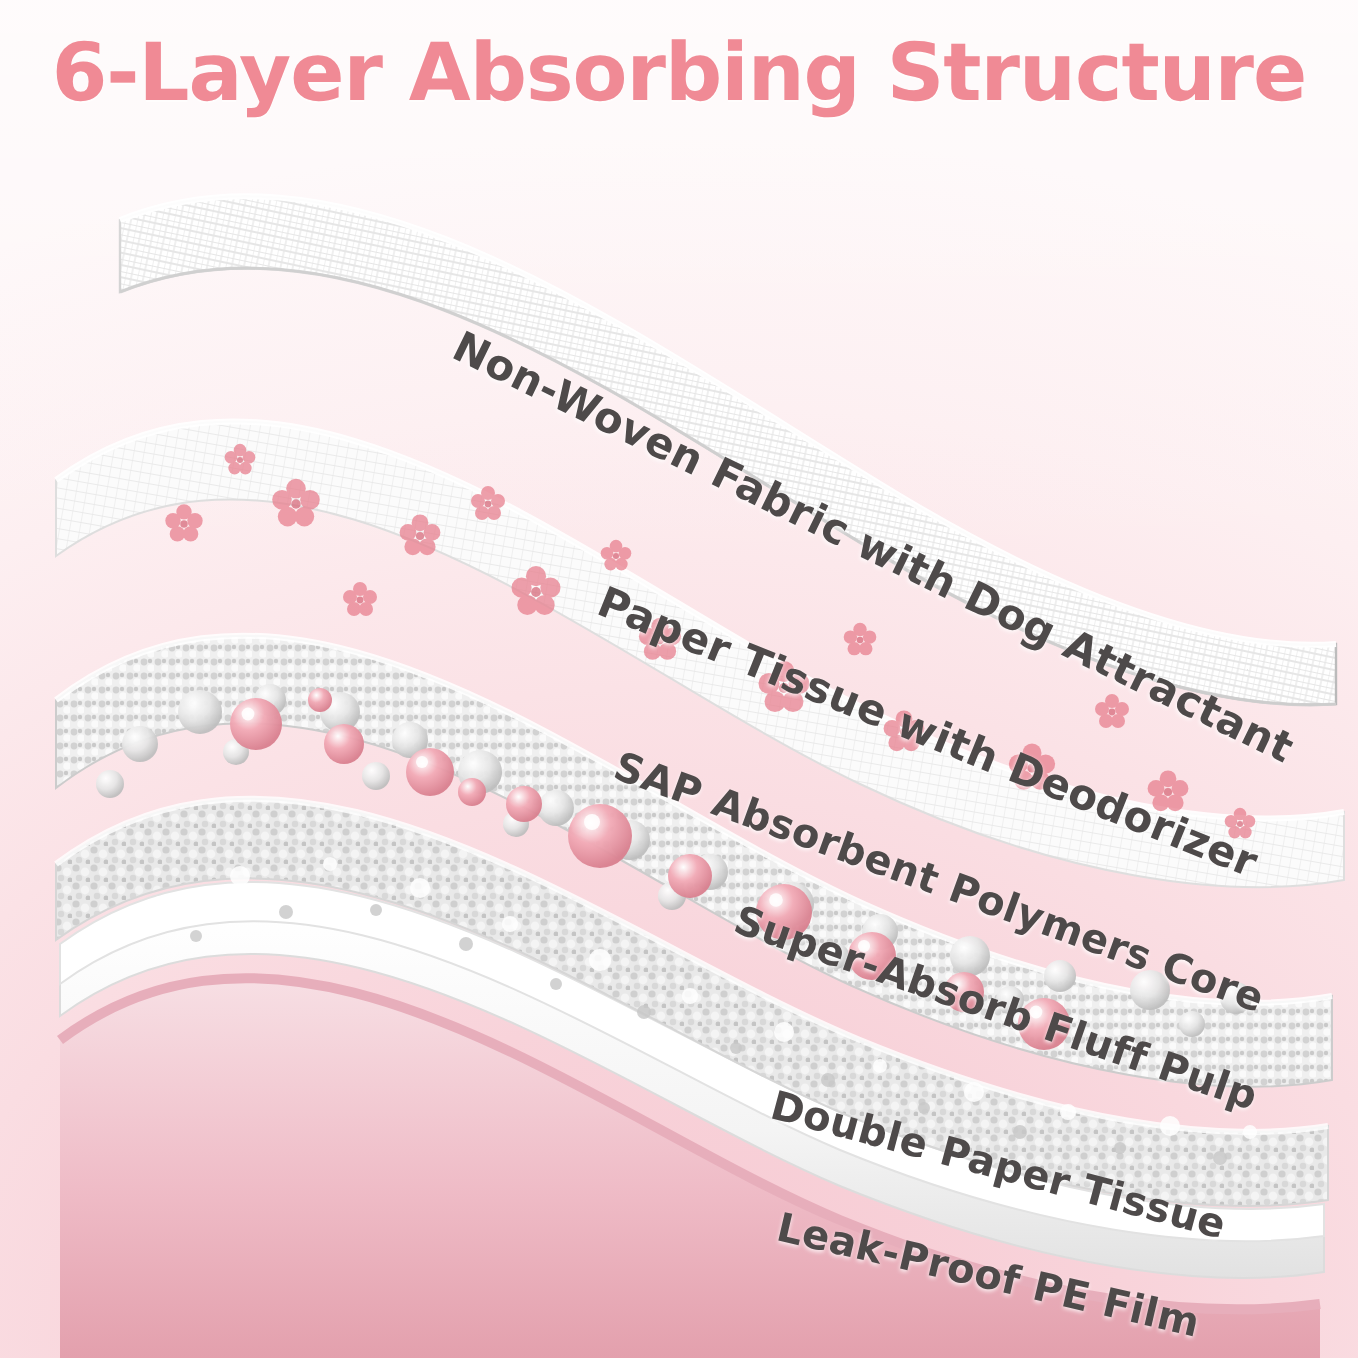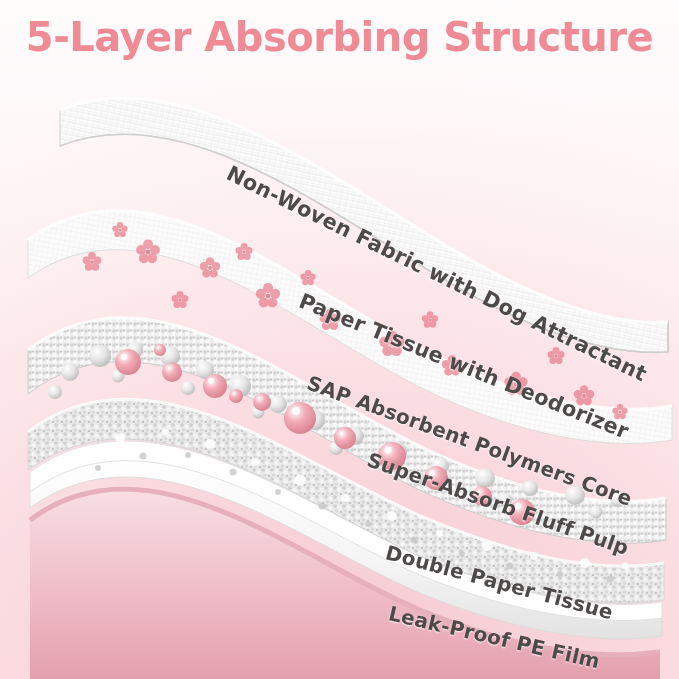--- a/index.html
+++ b/index.html
@@ -61,21 +61,21 @@
   .lbl3{left:308px; top:370px; font-size:20px; transform:rotate(20deg);}
   .lbl4{left:368px; top:447px; font-size:20px; transform:rotate(19deg);}
   .lbl5{left:386px; top:540px; font-size:20px; transform:rotate(15deg);}
   .lbl6{left:389px; top:601px; font-size:20px; transform:rotate(13deg);}
 </style>
 </head>
 <body>
 
 <div id="scene">
 
-  <div class="title">5-Layer Absorbing Structure</div>
+  <div class="title">6-Layer Absorbing Structure</div>
 
   <div class="layers">
     <svg width="679" height="679" viewBox="0 0 679 679" xmlns="http://www.w3.org/2000/svg">
       <defs>
 
         <pattern id="mesh" width="6" height="6" patternUnits="userSpaceOnUse" patternTransform="rotate(12)">
           <rect width="6" height="6" fill="#ffffff"></rect>
           <path d="M0 0 L6 0 M0 3 L6 3" stroke="#dedede" stroke-width="0.7"></path>
           <path d="M0 0 L0 6 M3 0 L3 6" stroke="#e6e6e6" stroke-width="0.6"></path>
         </pattern>

